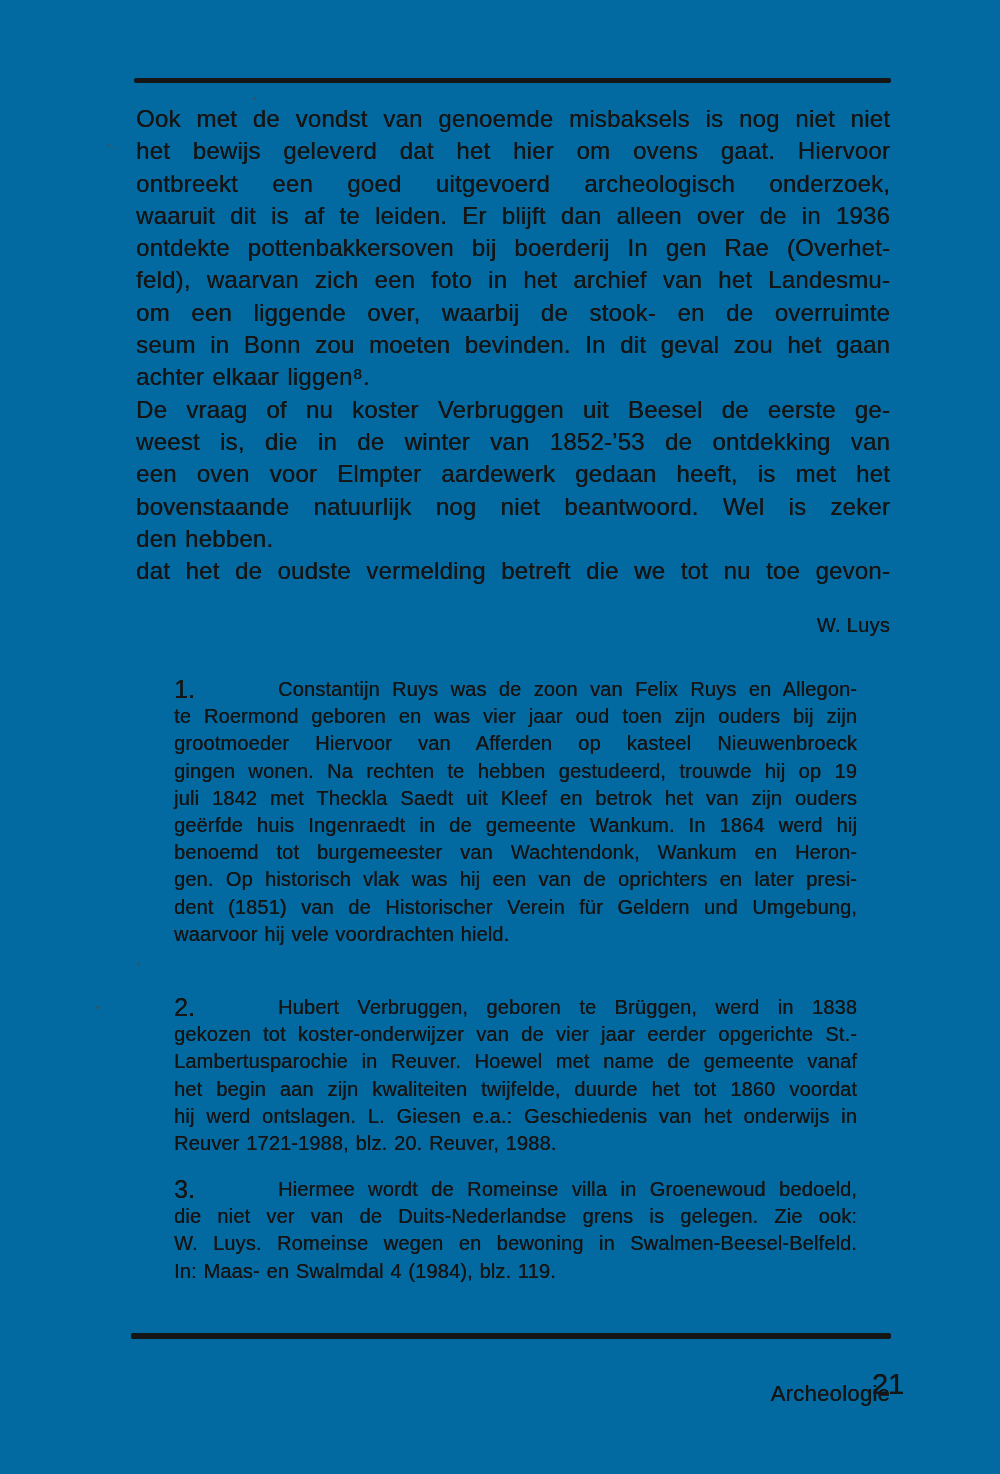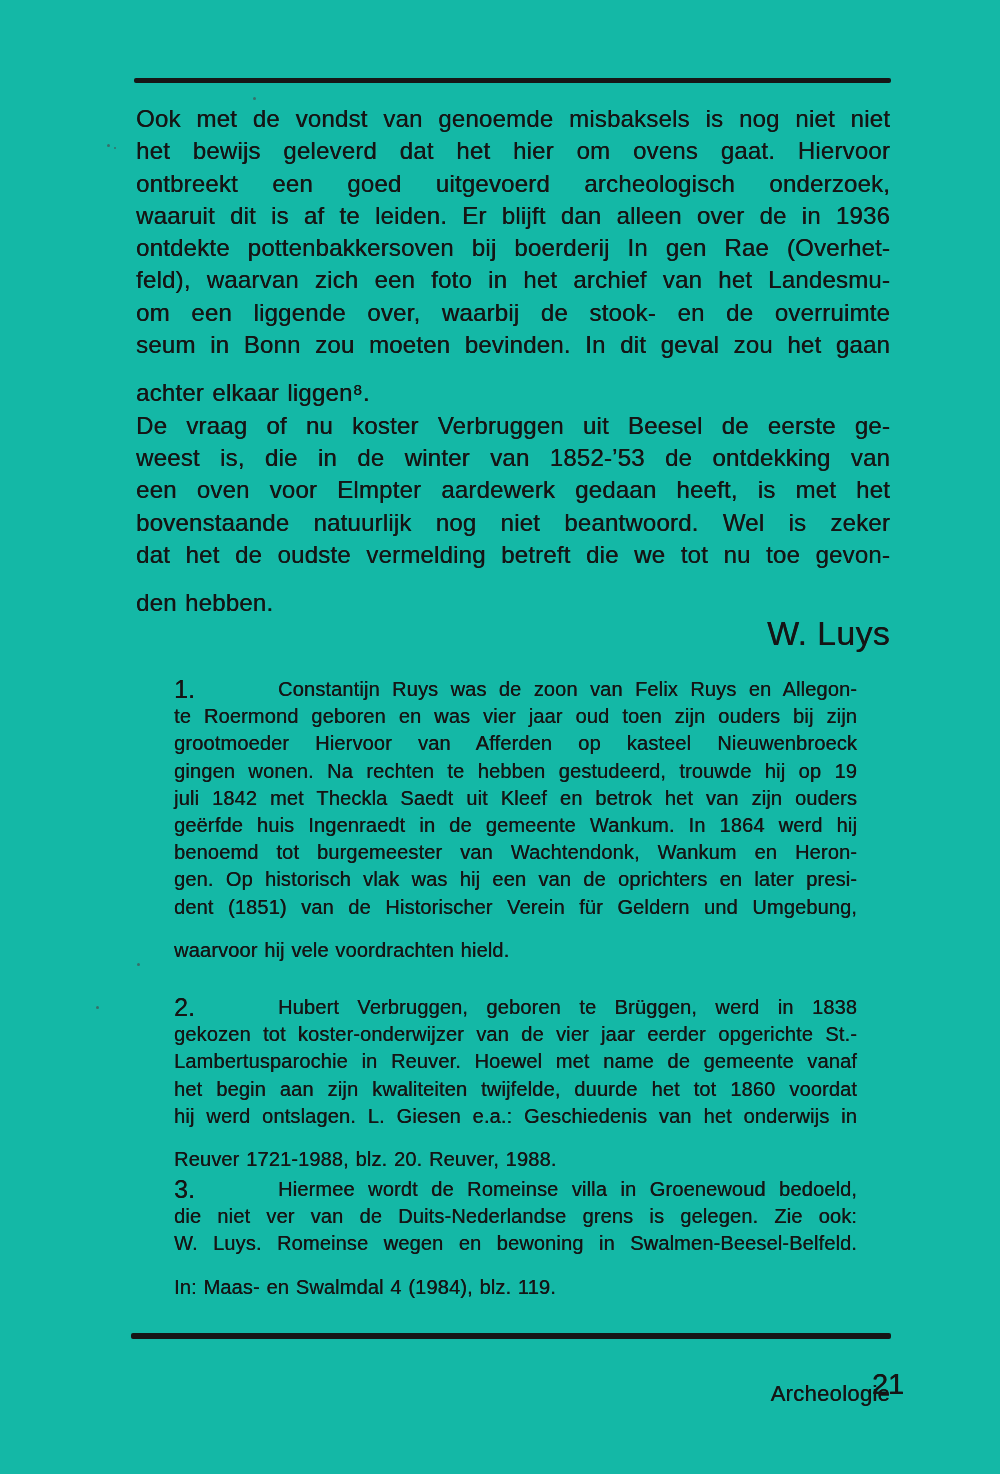--- a/index.html
+++ b/index.html
@@ -1,20 +1,20 @@
 <!DOCTYPE html>
 <html><head>
 <meta charset="utf-8">
 <style>
   html, body { margin: 0; padding: 0; background: #e8e8e8; }
   .page {
     position: relative;
     width: 1000px;
     height: 1474px;
-    background: #14b8a6;
+    background: #0369a1;
     overflow: hidden;
     font-family: "Liberation Sans", "DejaVu Sans", sans-serif;
     color: #151515;
   }
   .rule {
     position: absolute;
     background: #161616;
     border-radius: 2px;
   }
   .rule.top  { left: 134px; top: 78px;   width: 757px; height: 5px; }
@@ -23,26 +23,26 @@
   .body-text {
     position: absolute;
     left: 136px; top: 103px; width: 754px;
     font-size: 24px;
     line-height: 32.3px;
     letter-spacing: 0.2px;
     word-spacing: 1.5px;
     text-shadow: 0.35px 0 0 currentColor;
   }
   .jline { text-align: justify; text-align-last: justify; white-space: normal; }
-  .jline.jlast { text-align-last: left; margin-top: 16px; }
+  .jline.jlast { text-align-last: left; }
 
   .signature {
     position: absolute;
     right: 110px; top: 614px;
-    font-size: 34px;
+    font-size: 20px;
     letter-spacing: 0.3px;
     text-shadow: 0.35px 0 0 currentColor;
   }
 
   .footnotes { position: absolute; left: 0; top: 0; width: 100%; }
   .footnote {
     position: absolute;
     left: 174px; width: 683px;
     font-size: 20px;
     line-height: 27.2px;
@@ -99,22 +99,22 @@
         <div class="jline">feld), waarvan zich een foto in het archief van het Landesmu-</div>
         <div class="jline">om een liggende over, waarbij de stook- en de overruimte</div>
         <div class="jline">seum in Bonn zou moeten bevinden. In dit geval zou het gaan</div>
         <div class="jline jlast">achter elkaar liggen⁸.</div>
       </div>
       <div>
         <div class="jline">De vraag of nu koster Verbruggen uit Beesel de eerste ge-</div>
         <div class="jline">weest is, die in de winter van 1852-’53 de ontdekking van</div>
         <div class="jline">een oven voor Elmpter aardewerk gedaan heeft, is met het</div>
         <div class="jline">bovenstaande natuurlijk nog niet beantwoord. Wel is zeker</div>
+        <div class="jline jlast">den hebben.</div>
         <div class="jline">dat het de oudste vermelding betreft die we tot nu toe gevon-</div>
-        <div class="jline jlast">den hebben.</div>
       </div>
     </div>
 
   <div class="signature">W. Luys</div>
 
   <div class="footnotes">
       <div class="footnote fn1">
         <div class="jline fn-first">
           <span class="fn-num">1.</span>
           <span class="fn-text">Constantijn Ruys was de zoon van Felix Ruys en Allegon-</span>

